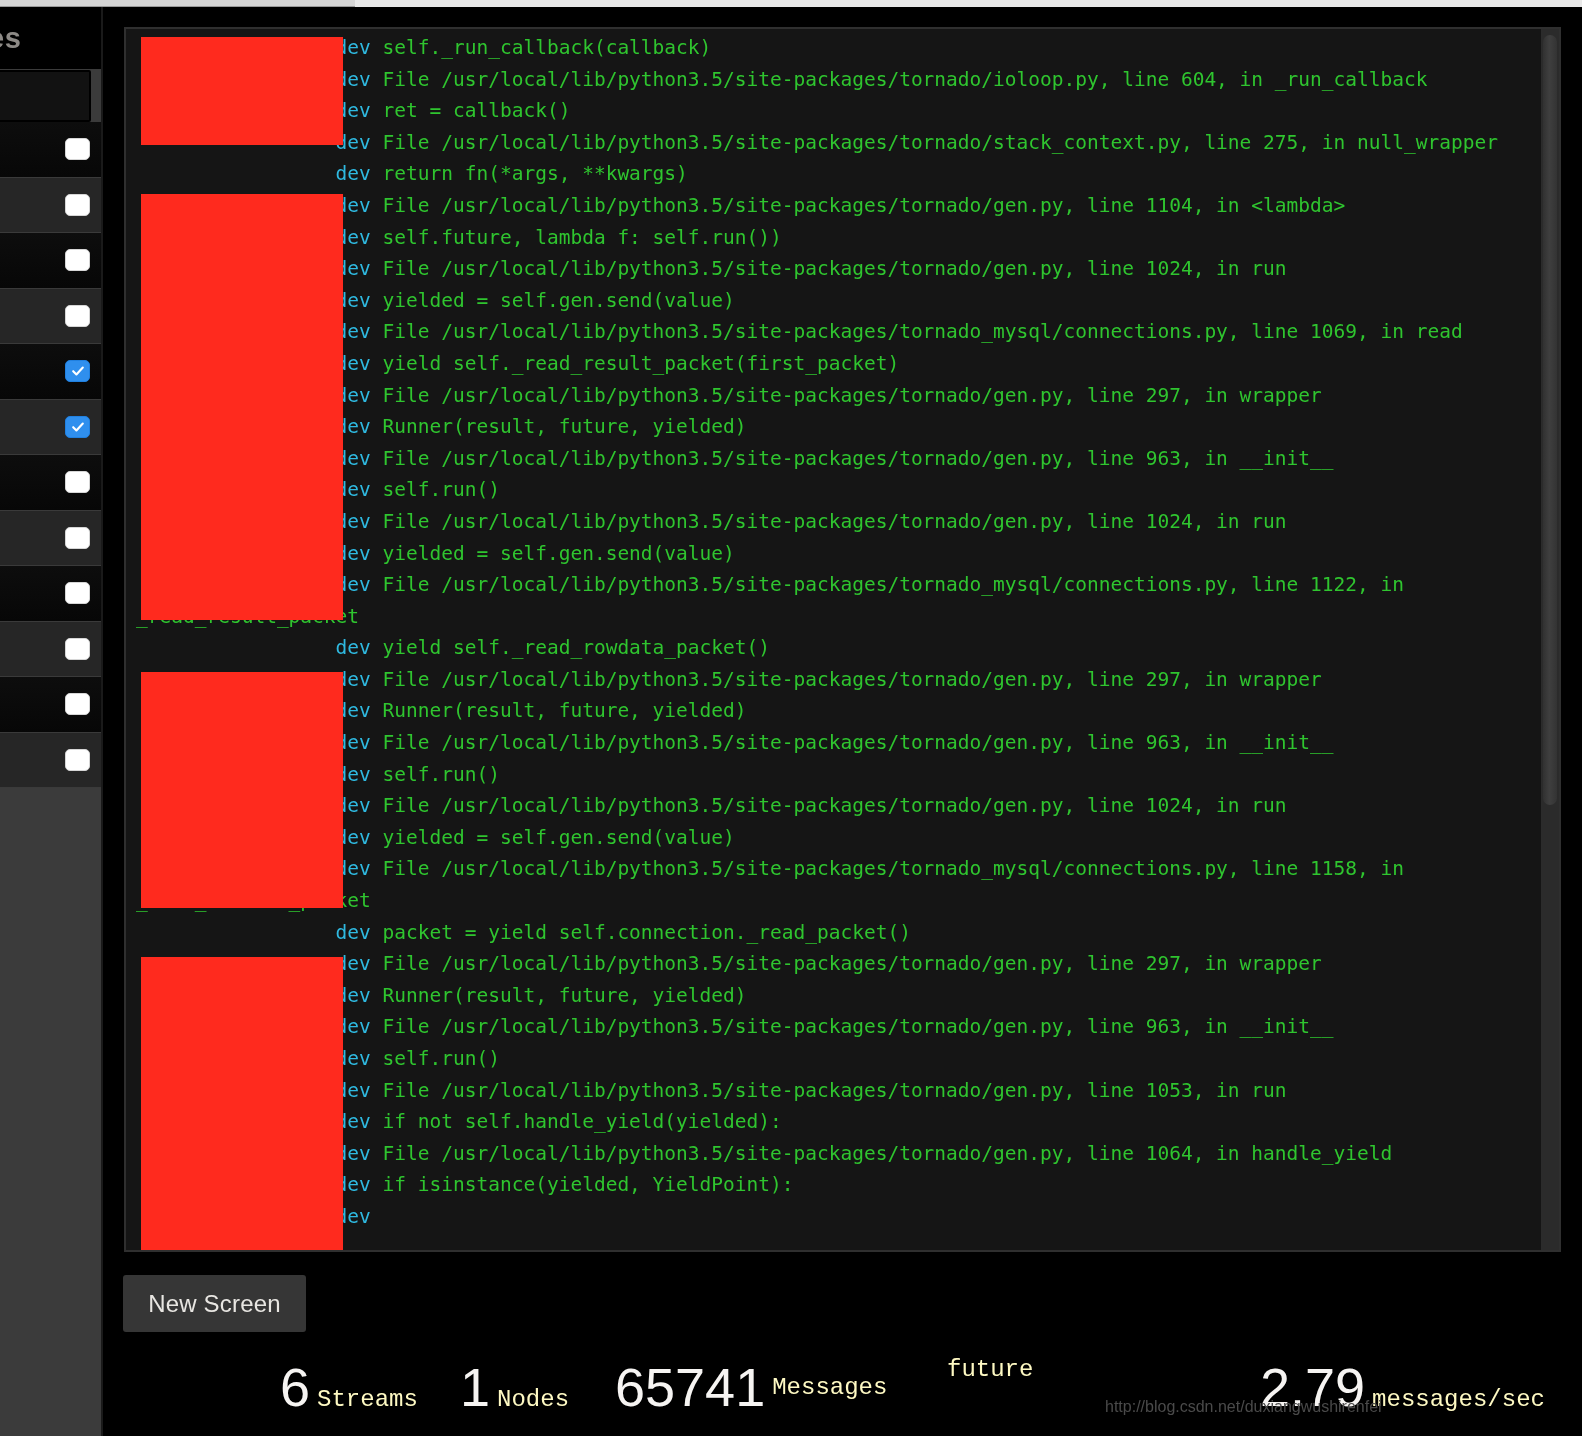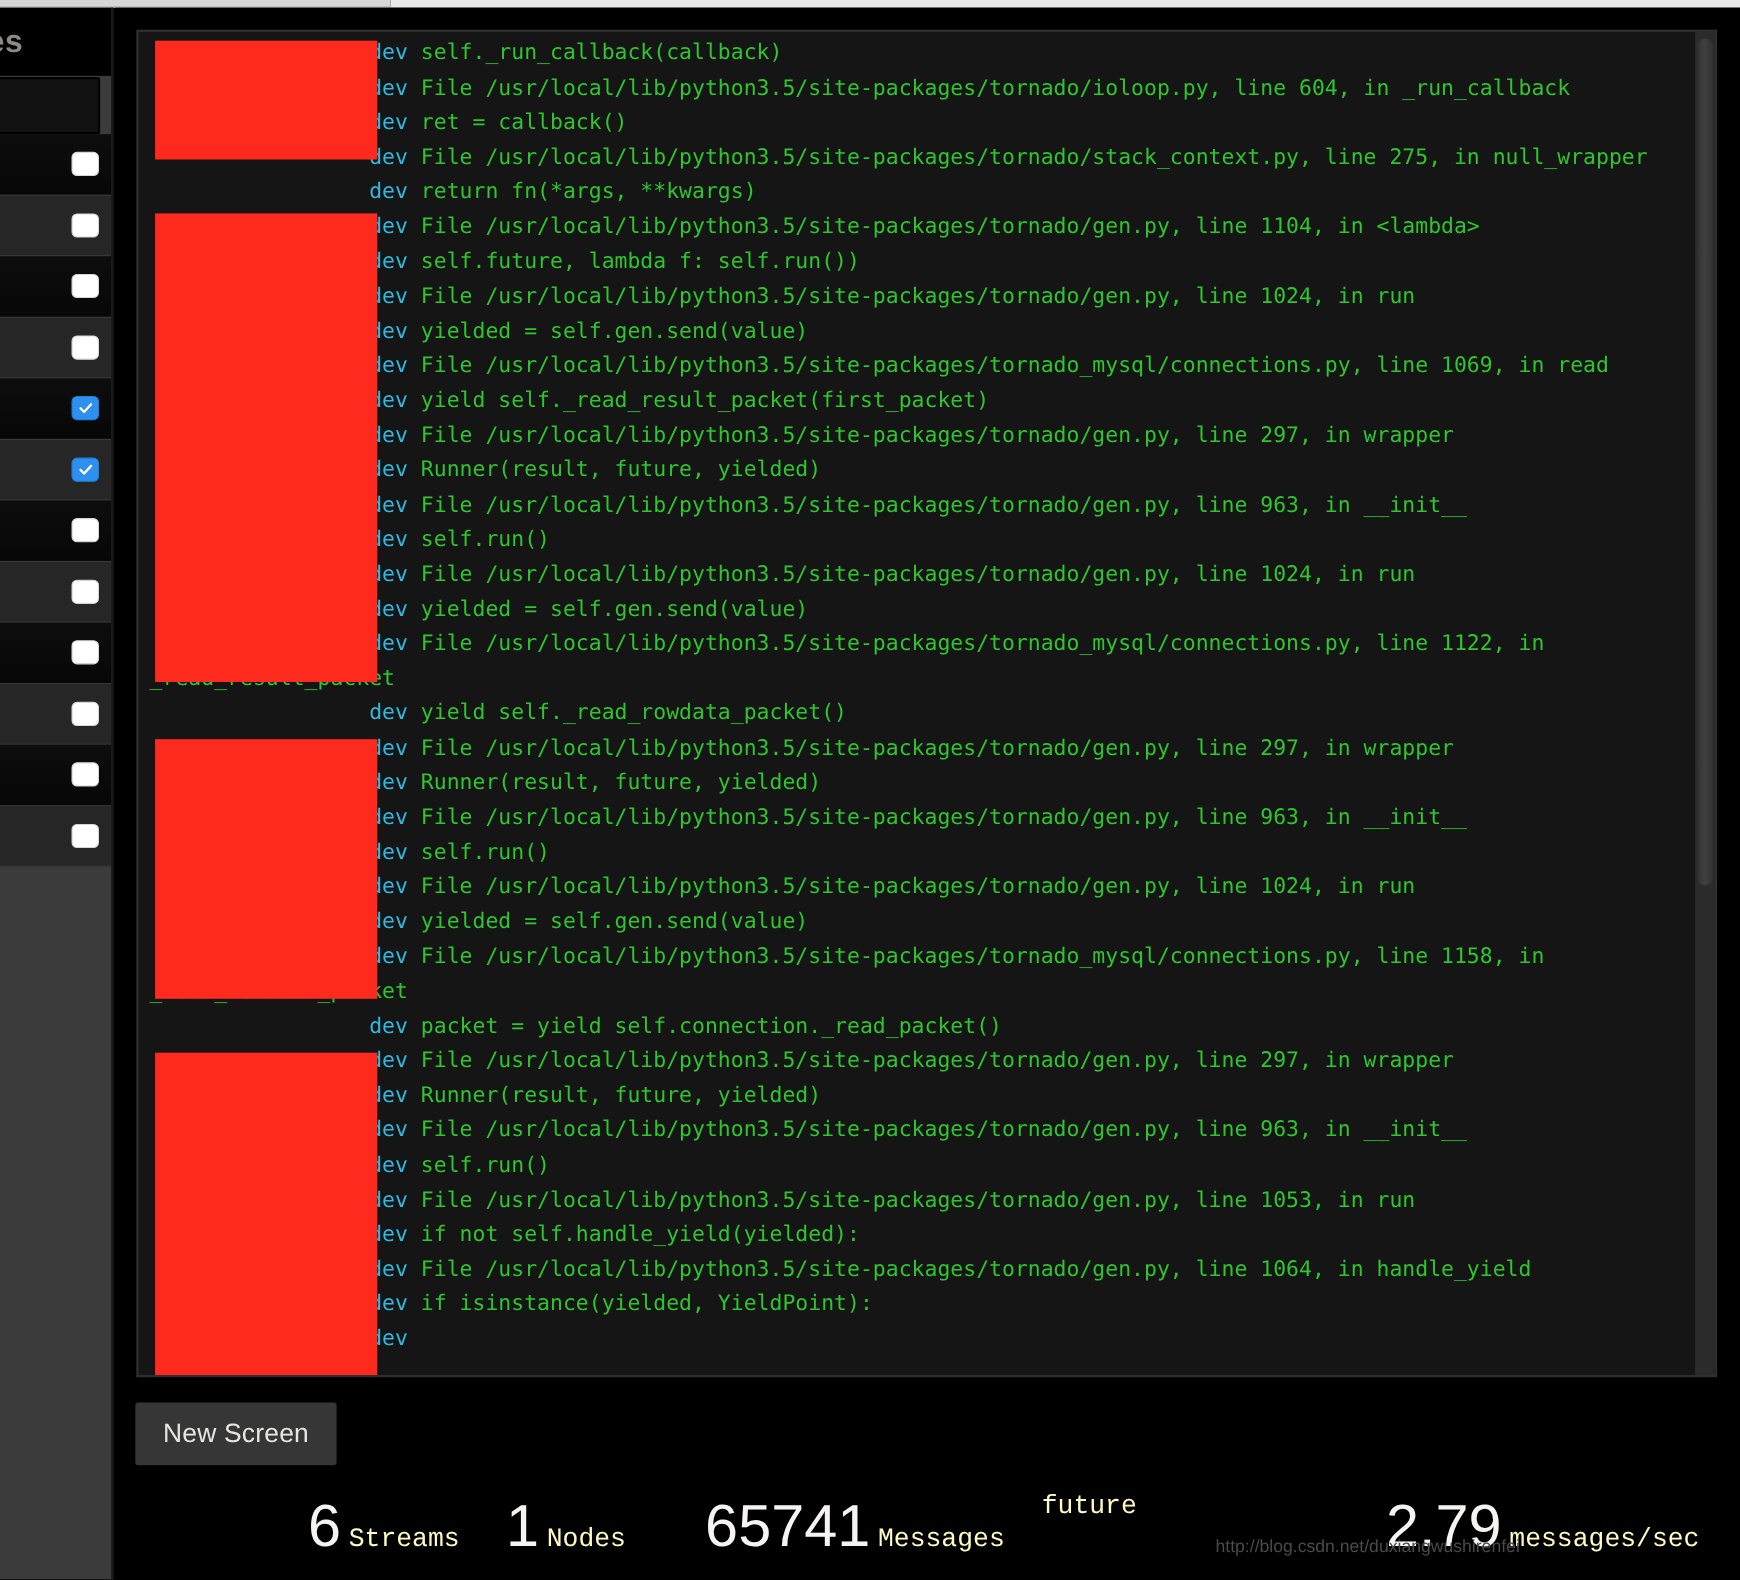--- a/index.html
+++ b/index.html
@@ -252,21 +252,21 @@
     font-family: "Liberation Sans", sans-serif;
   }
   .stat .lbl {
     font-size: 24px;
     color: #fef9c3;
     margin-left: 7px;
     font-family: Liberation Mono, monospace;
   }
   .s1 { position: absolute; left: 175px; top: 16px; }
   .s2 { position: absolute; left: 355px; top: 16px; }
-  .s3 { position: absolute; left: 536px; top: 16px; }
+  .s3 { position: absolute; left: 510px; top: 16px; align-items: center; }
   .s4 { position: absolute; left: 835px; top: 16px; }
   .s5 { position: absolute; left: 1155px; top: 16px; }
 
   .watermark {
     position: absolute;
     left: 1000px;
     top: 58px;
     font-family: Liberation Sans, sans-serif;
     font-size: 16px;
     color: #4a4a4a;

